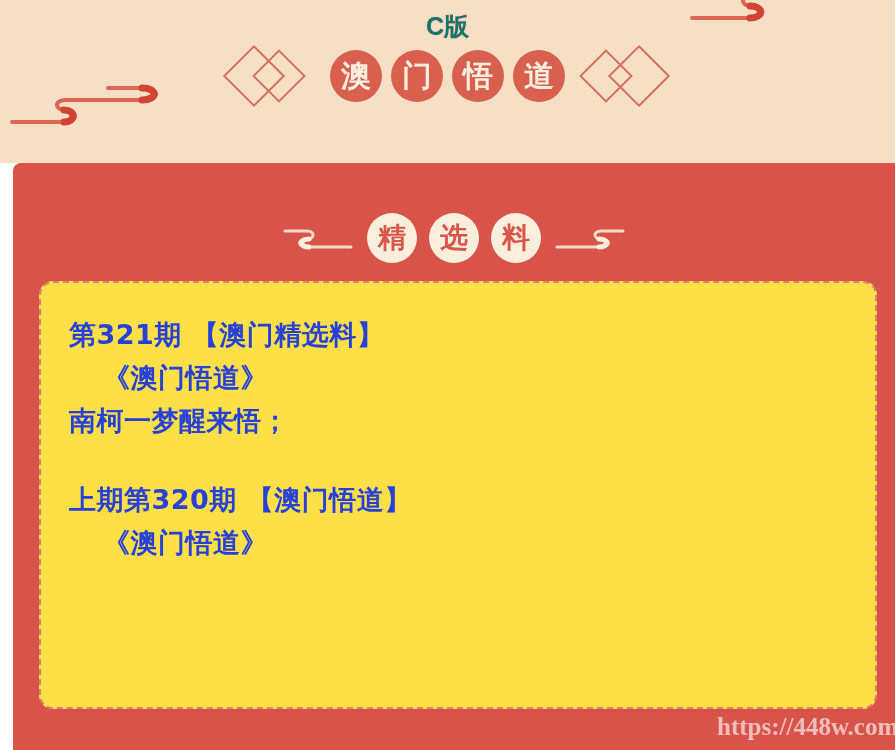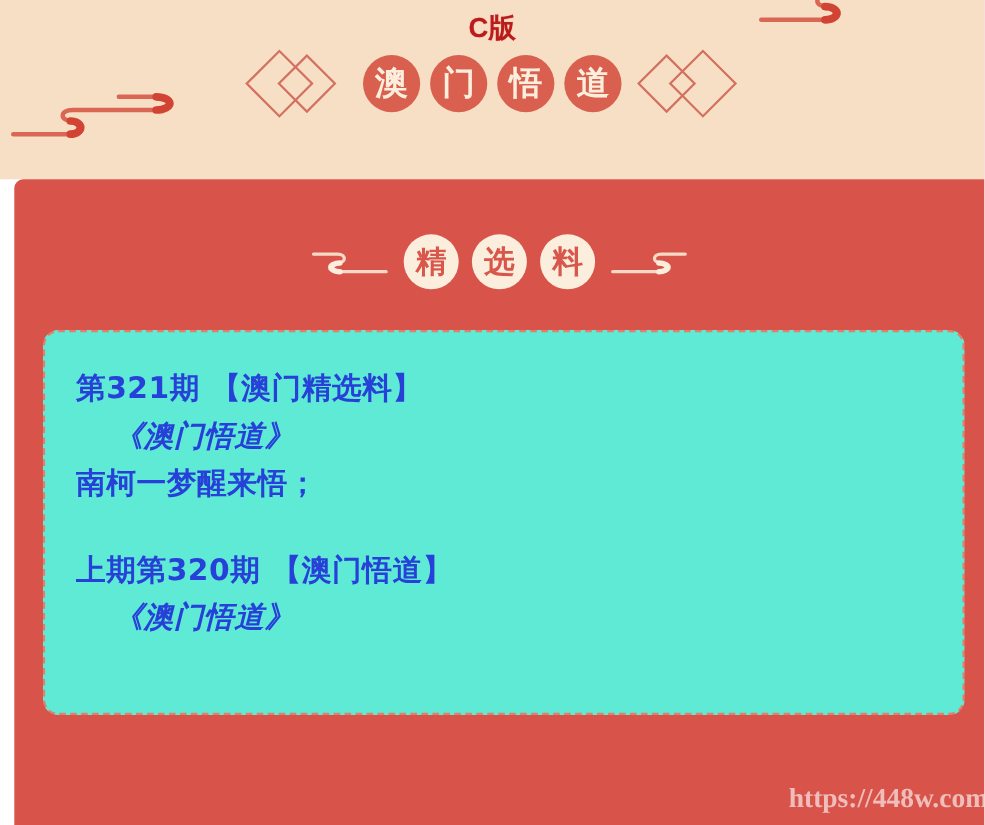--- a/index.html
+++ b/index.html
@@ -54,21 +54,21 @@
 
   
   .c-version {
     position: absolute;
     left: 0;
     top: 14px;
     width: 895px;
     text-align: center;
     font-size: 25px;
     font-weight: bold;
-    color: #b91c1c;
+    color: #0f766e;
     letter-spacing: 0px;
     line-height: 1;
     text-shadow: 0 0 1px rgba(240,26,16,0.5);
   }
 
   
   .title-row {
     position: absolute;
     left: 0;
     top: 44px;
@@ -168,24 +168,24 @@
     align-items: center;
     justify-content: center;
     line-height: 1;
     font-family: "DejaVu Sans", "Liberation Sans", sans-serif;
   }
 
   
   .content-box {
     position: absolute;
     left: 26px;
-    top: 137px;
+    top: 118px;
     width: 838px;
-    height: 350px;
-    background: #5eead4;
+    height: 428px;
+    background: #fde047;
     border: 2px dashed #e0806c;
     border-radius: 14px;
     box-sizing: border-box;
     overflow: hidden;
   }
   .content-inner {
     padding: 30px 0 0 28px;
   }
   .verse-block {
     margin: 0 0 36px 0;
@@ -194,21 +194,20 @@
     color: #2741d8;
     font-weight: bold;
     font-size: 27px;
     line-height: 43px;
     white-space: pre;
     font-family: "DejaVu Sans", "Liberation Sans", sans-serif;
     letter-spacing: 0.5px;
   }
   .verse-line.indent {
     padding-left: 34px;
-    font-style: italic;
   }
 
   
   .watermark {
     position: absolute;
     left: 697px;
     top: 713px;
     font-size: 25px;
     font-weight: bold;
     color: rgba(255,255,255,0.62);

